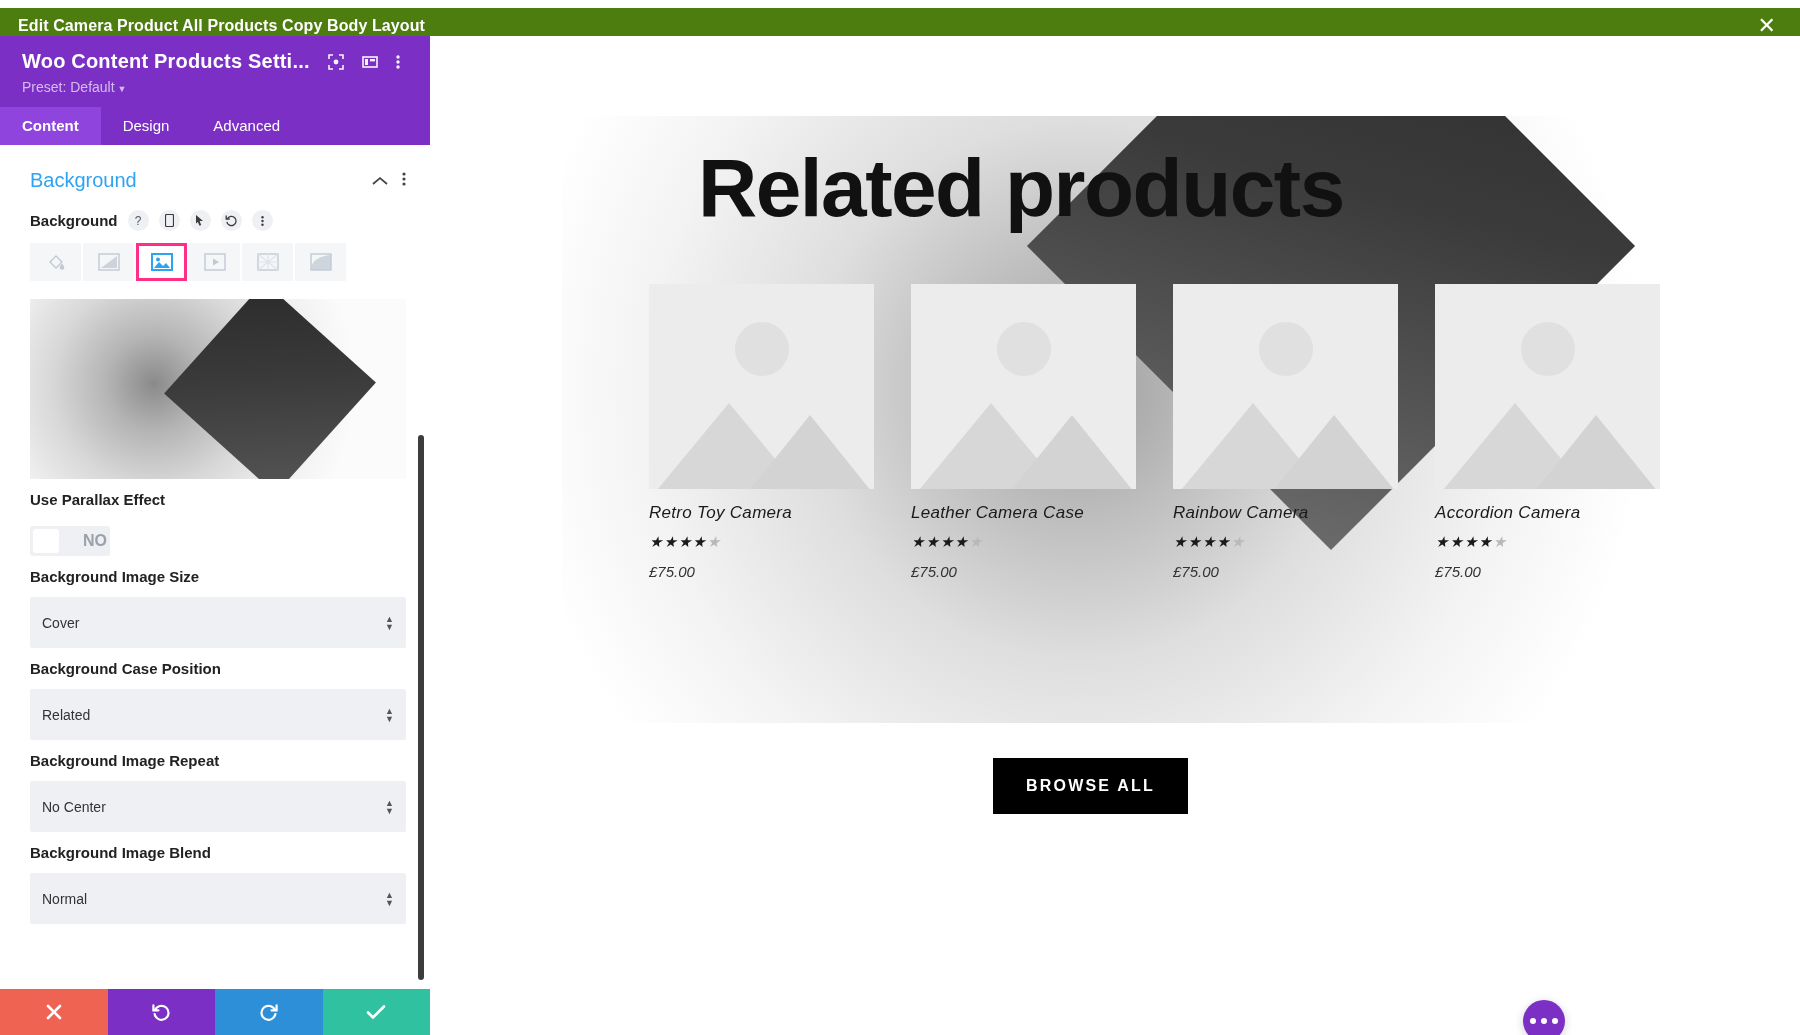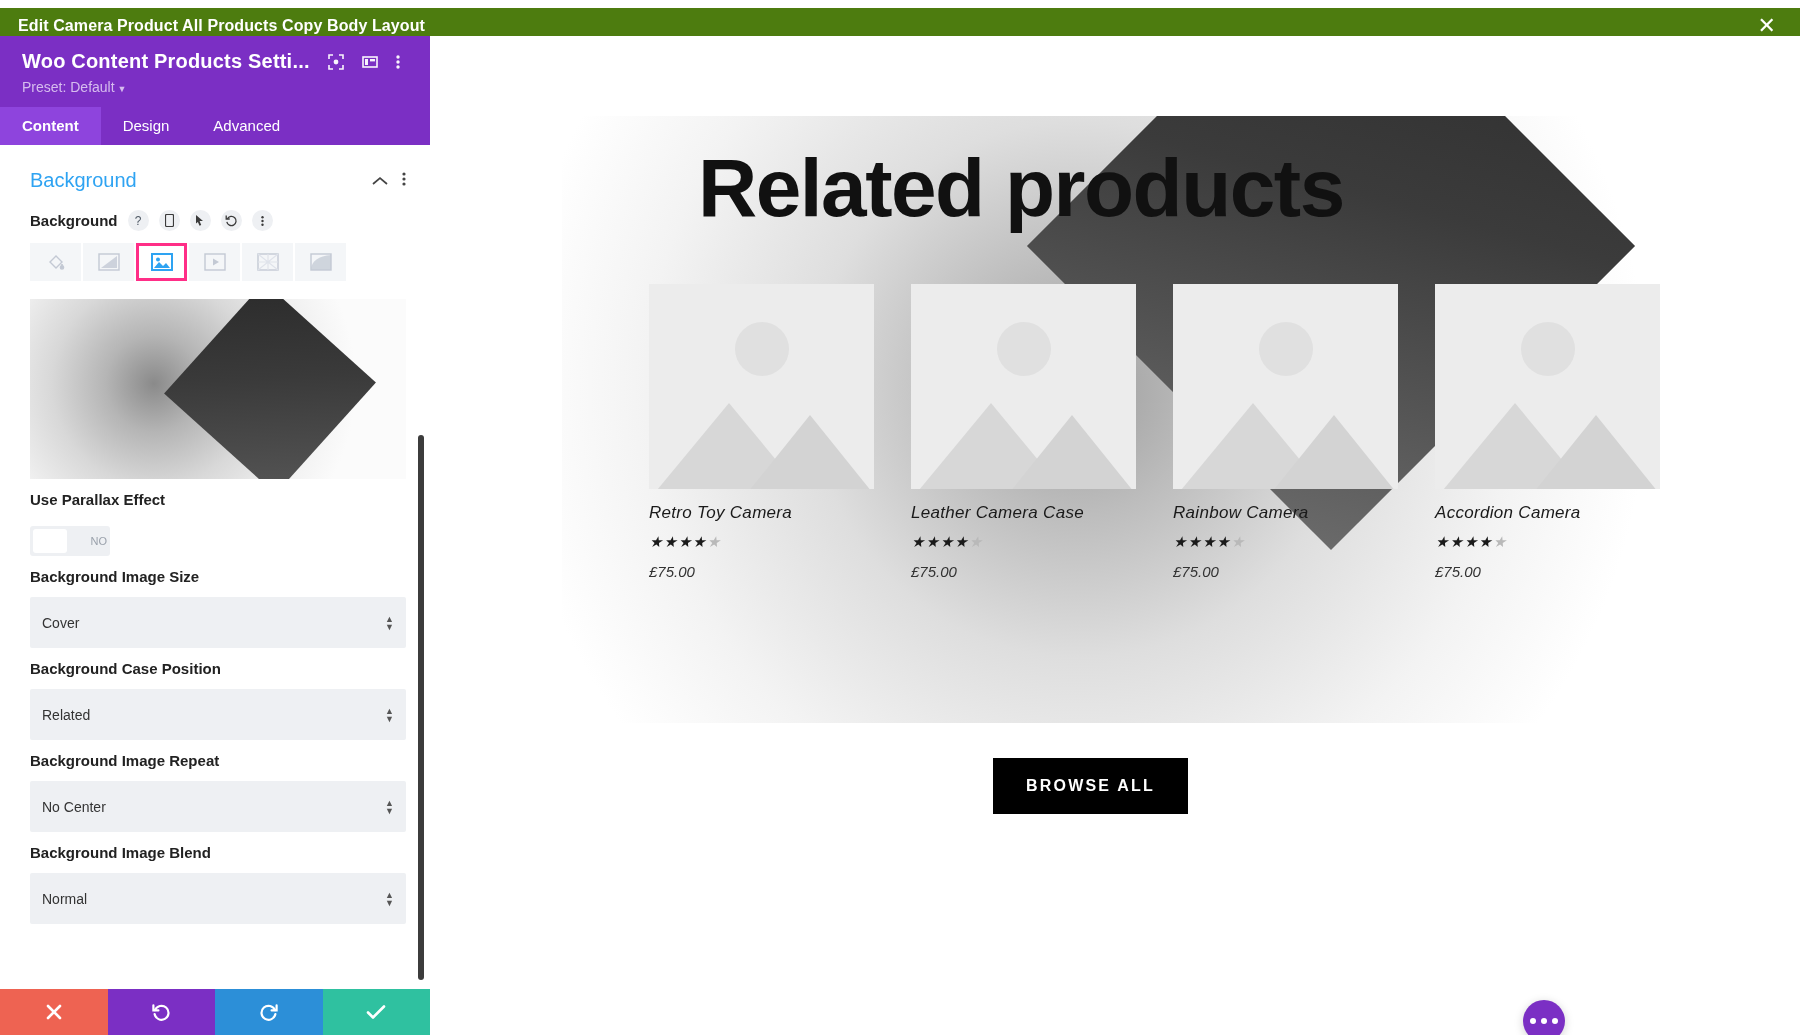--- a/index.html
+++ b/index.html
@@ -126,21 +126,21 @@
   .toggle-wrap {
     display: flex; align-items: center;
     margin: 10px 24px 0 30px;
     background: #eef0f3; width: 80px; height: 30px;
     border-radius: 3px; padding: 3px; cursor: pointer;
   }
   .toggle-wrap .knob {
     width: 36px; height: 24px; background: #ffffff; border-radius: 3px;
   }
   .toggle-wrap .tlabel {
-    color: #9aa1ab; font-size: 11px; font-weight: 400; margin-left: 24px;
+    color: #9aa1ab; font-size: 16px; font-weight: 700; margin-left: 24px;
   }
 
   .select-wrap {
     margin: 4px 24px 0 30px; position: relative;
   }
   .select-box {
     background: #eef0f3; height: 51px;
     display: flex; align-items: center;
     padding: 0 12px; font-size: 14px; color: #333;
     cursor: pointer; border-radius: 2px;

